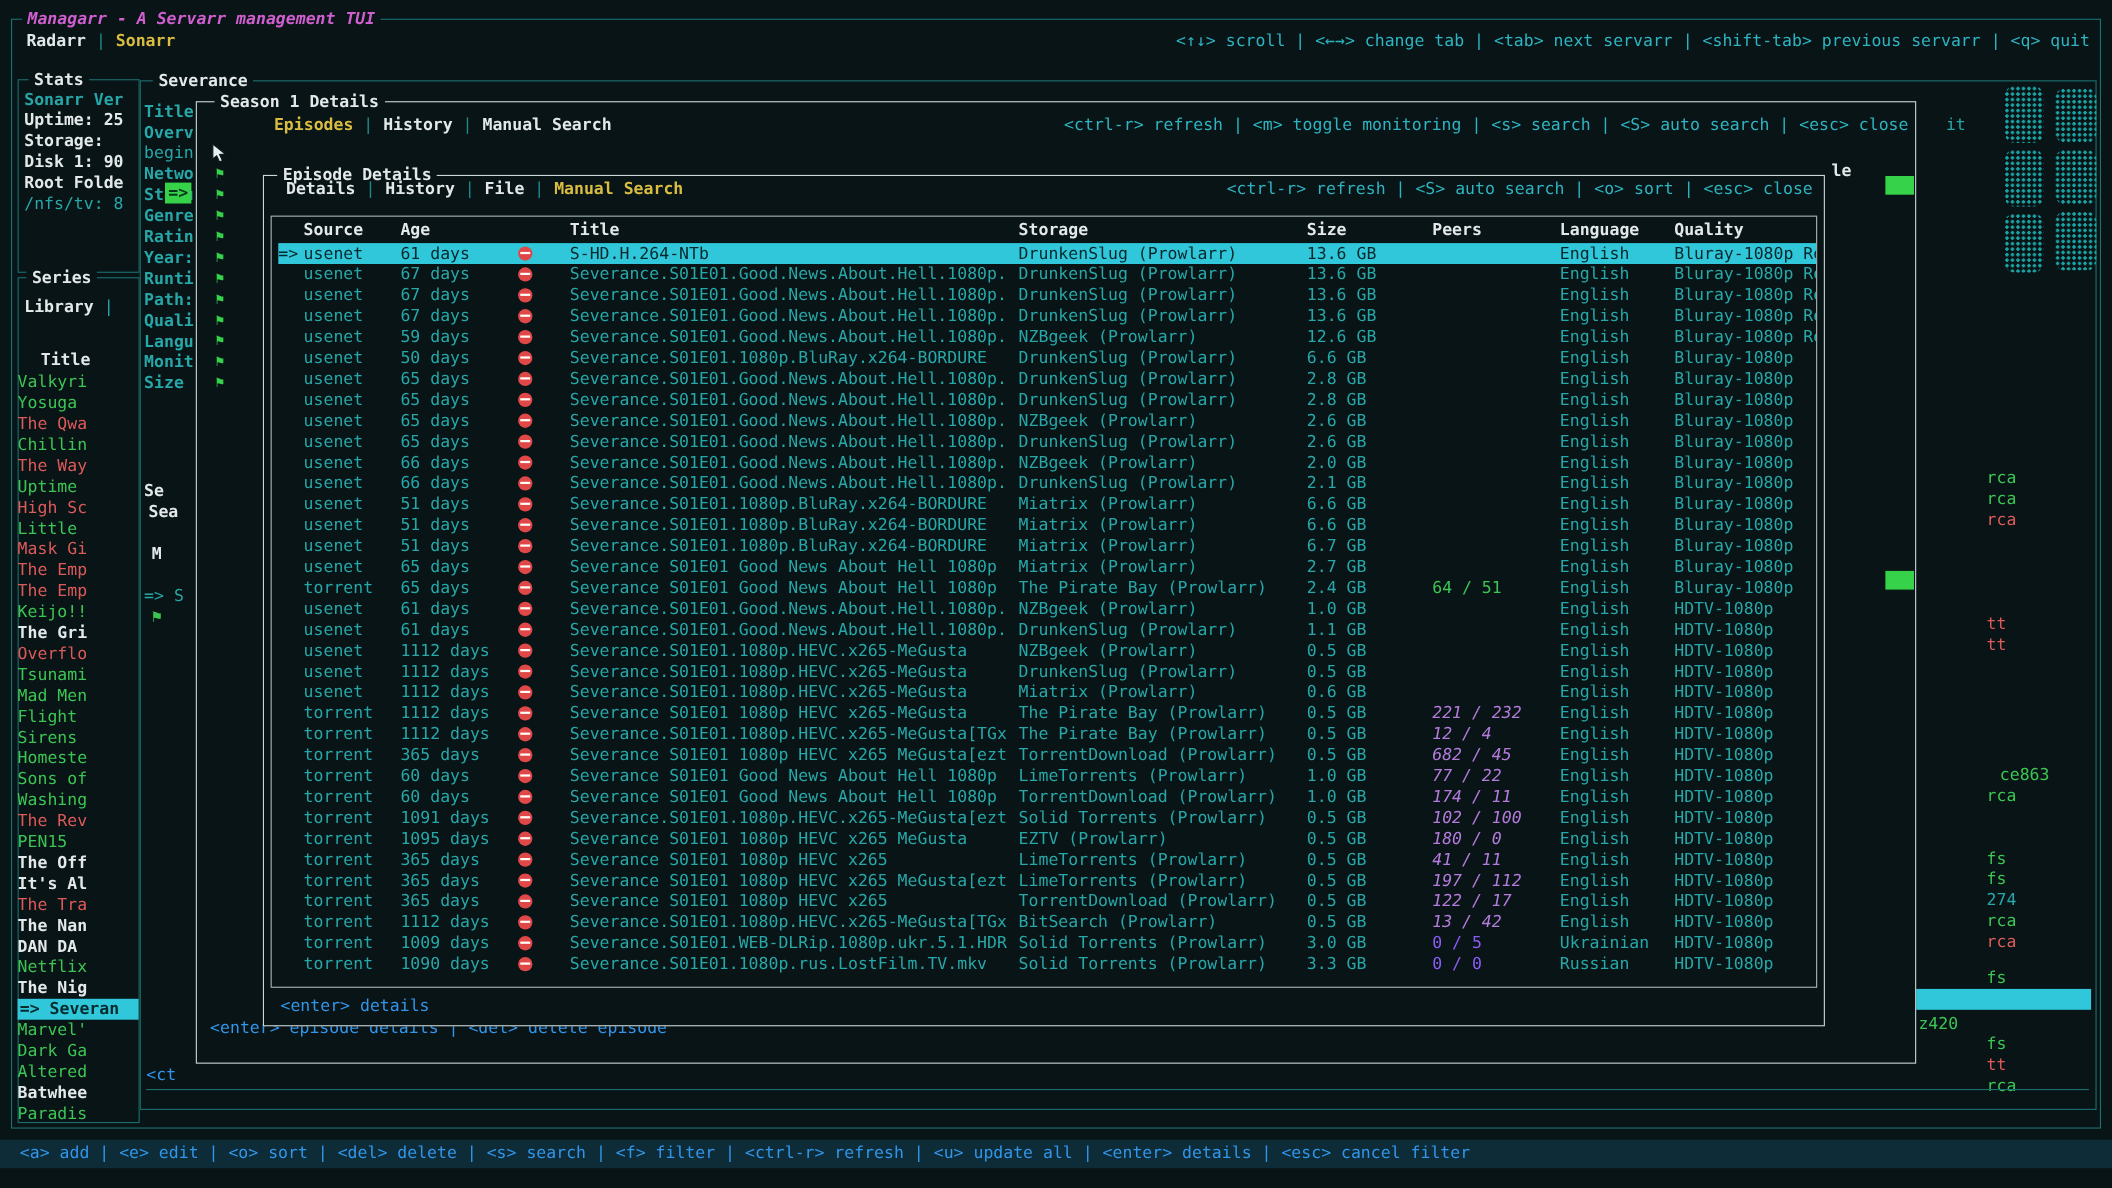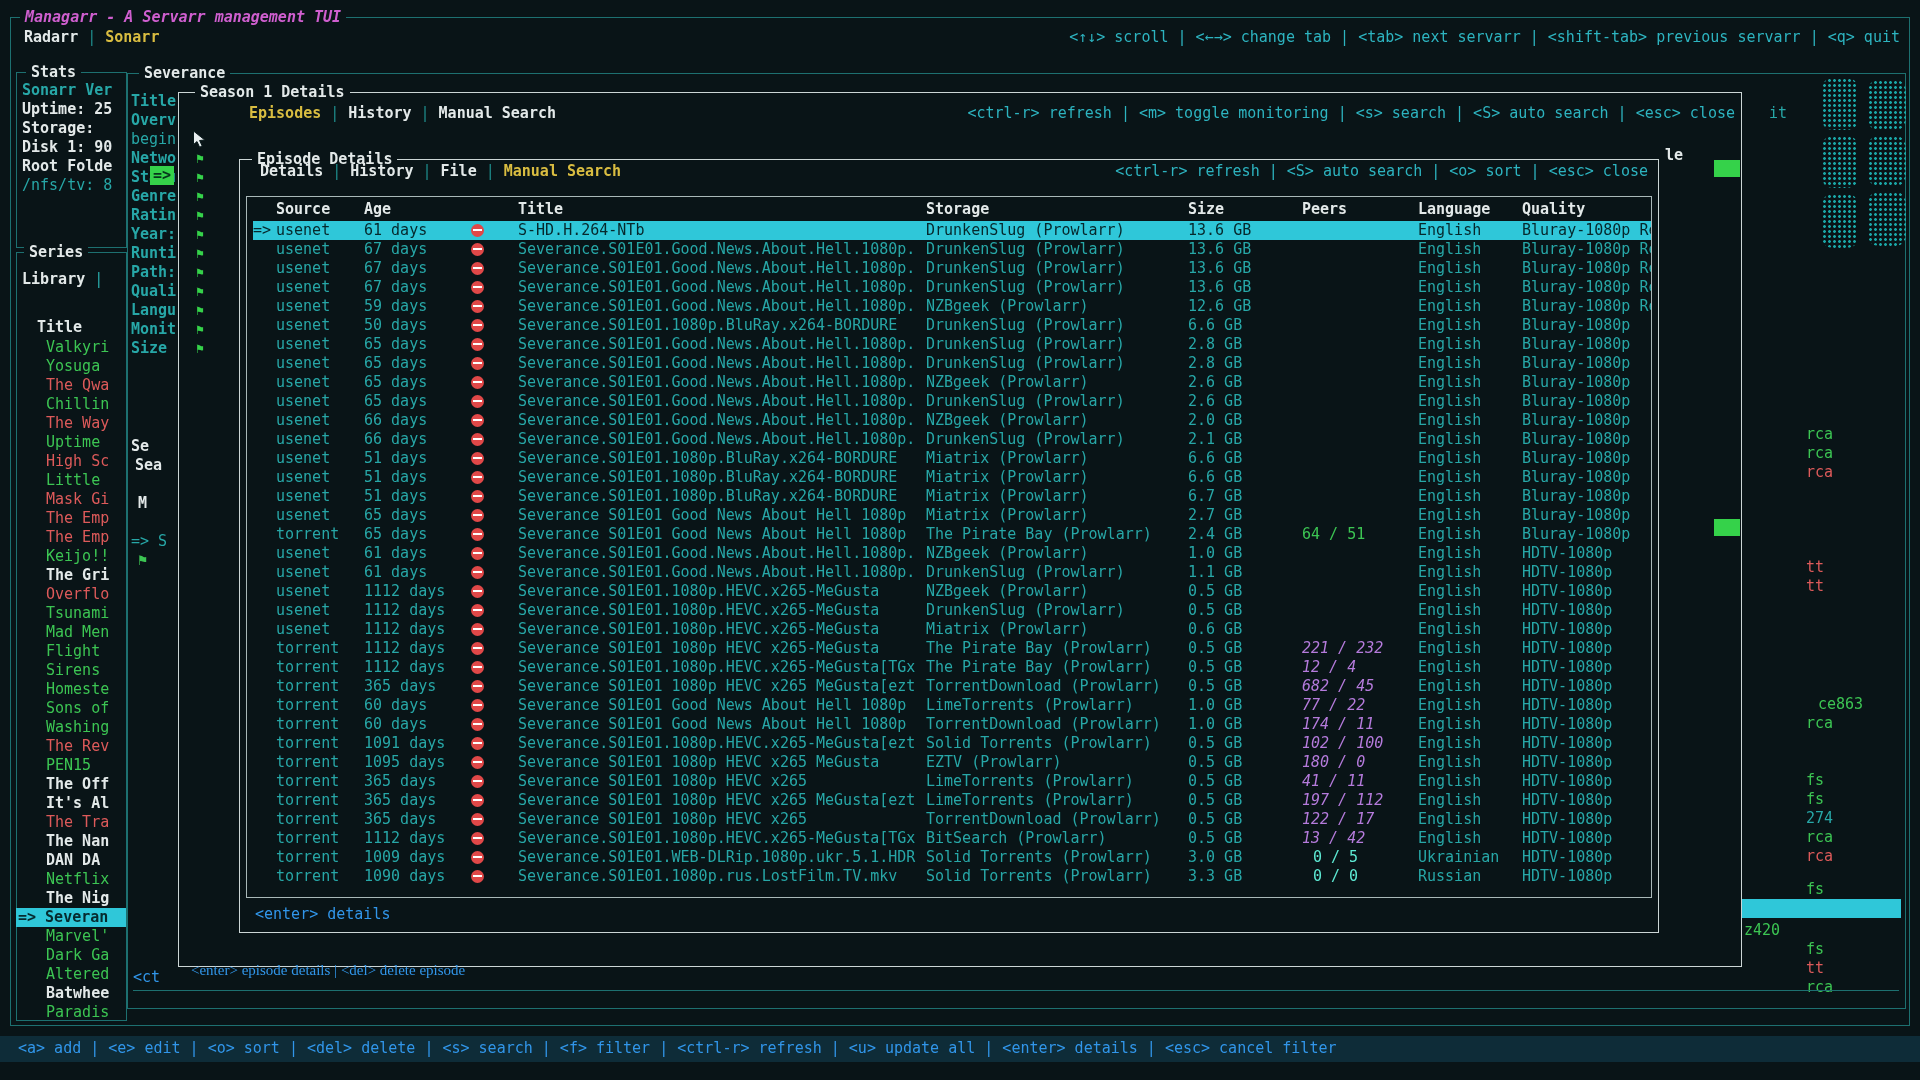--- a/index.html
+++ b/index.html
@@ -15,31 +15,31 @@
   .c-white{color:#e3e9e9;font-weight:bold;}
   .c-teal{color:#27a7a7;}
   .c-tealb{color:#27a7a7;font-weight:bold;}
   .c-cyan{color:#2db4c0;}
   .c-green{color:#3cc553;}
   .c-red{color:#dd5a5a;}
   .c-blue{color:#3196ea;}
   .c-pink{color:#cf5fcf;font-weight:bold;font-style:italic;}
   .pc-m{color:#b57bdc;font-style:italic;}
   .pc-g{color:#3cc553;}
-  .pc-r{color:#5eead4;margin-left:11px;}
+  .pc-r{color:#8b5cf6;}
   .blk-green{background:#35d24a;color:#06351c;font-weight:bold;padding:0 3px;}
   
   .tabs{display:flex;}
   .tab{margin-right:9px;}
   .tab + .tab::before{content:"| ";color:#1d8a8a;font-weight:normal;font-style:normal;}
   .tab-on{color:#d9bd41;font-weight:bold;}
   .tab-off{color:#e3e9e9;font-weight:bold;}
   
   .sline{height:19px;white-space:nowrap;}
-  .sitem{height:19px;padding-left:30px;white-space:nowrap;overflow:hidden;}
+  .sitem{height:19px;white-space:nowrap;overflow:hidden;}
   .sitem.sel{padding-left:2px;background:#2fc7d9;color:#062a2e;font-weight:bold;}
   
   .fld{position:absolute;left:131px;white-space:nowrap;}
   .tag{position:absolute;left:196px;color:#35d24a;font-size:13px;line-height:19px;}
   .frag{position:absolute;white-space:nowrap;}
   .gblock{position:absolute;width:26px;height:17px;background:#35d24a;}
   .hline{position:absolute;height:0;border-top:1px solid #1d7070;}
   
   .tgrid{display:grid;grid-template-columns:23px 88px 105px 49px 408px 262px 114px 116px 104px 139px;
          height:19px;line-height:19px;}
@@ -200,21 +200,21 @@
   <div class="layer" style="z-index:30">
     <div class="box b-white" style="left:178px;top:92px;width:1562px;height:873px;">
       <div class="t patch c-white" style="left:16px;top:-10px;">Season 1 Details</div>
       <div class="t tabs" style="left:70px;top:11px;">
 
       <span class="tab tab-on">Episodes</span>
           <span class="tab tab-off">History</span>
           <span class="tab tab-off">Manual Search</span>
         </div>
       <div class="t c-cyan" style="right:6px;top:11px;">&lt;ctrl-r&gt; refresh | &lt;m&gt; toggle monitoring | &lt;s&gt; search | &lt;S&gt; auto search | &lt;esc&gt; close</div>
-      <div class="t c-blue" style="left:12px;top:868px;font-family:Liberation Serif, serif;">&lt;enter&gt; episode details | &lt;del&gt; delete episode</div>
+      <div class="t c-blue" style="left:12px;top:832px;">&lt;enter&gt; episode details | &lt;del&gt; delete episode</div>
     </div>
 
     <div>
 
     <span class="tag" style="top: 149px;">⚑</span>
         <span class="tag" style="top: 168px;">⚑</span>
         <span class="tag" style="top: 187px;">⚑</span>
         <span class="tag" style="top: 206px;">⚑</span>
         <span class="tag" style="top: 225px;">⚑</span>
         <span class="tag" style="top: 244px;">⚑</span>

